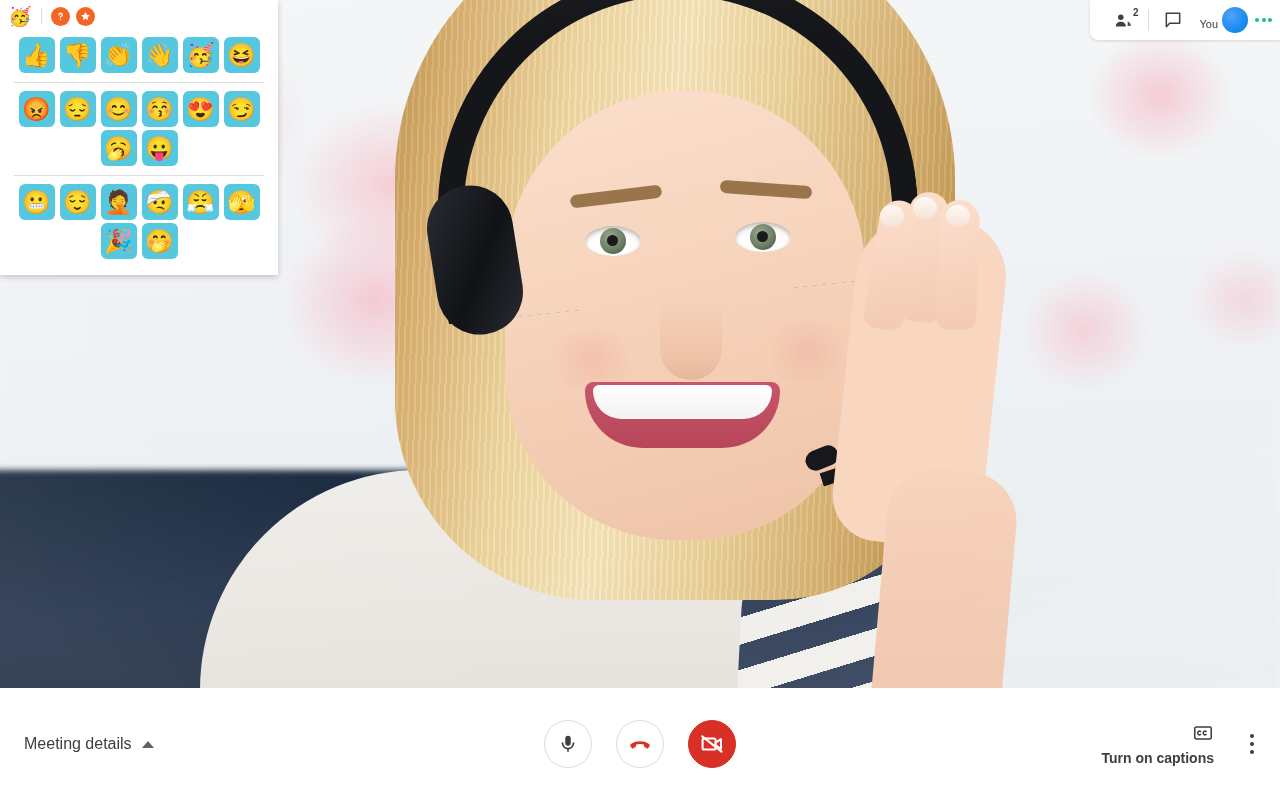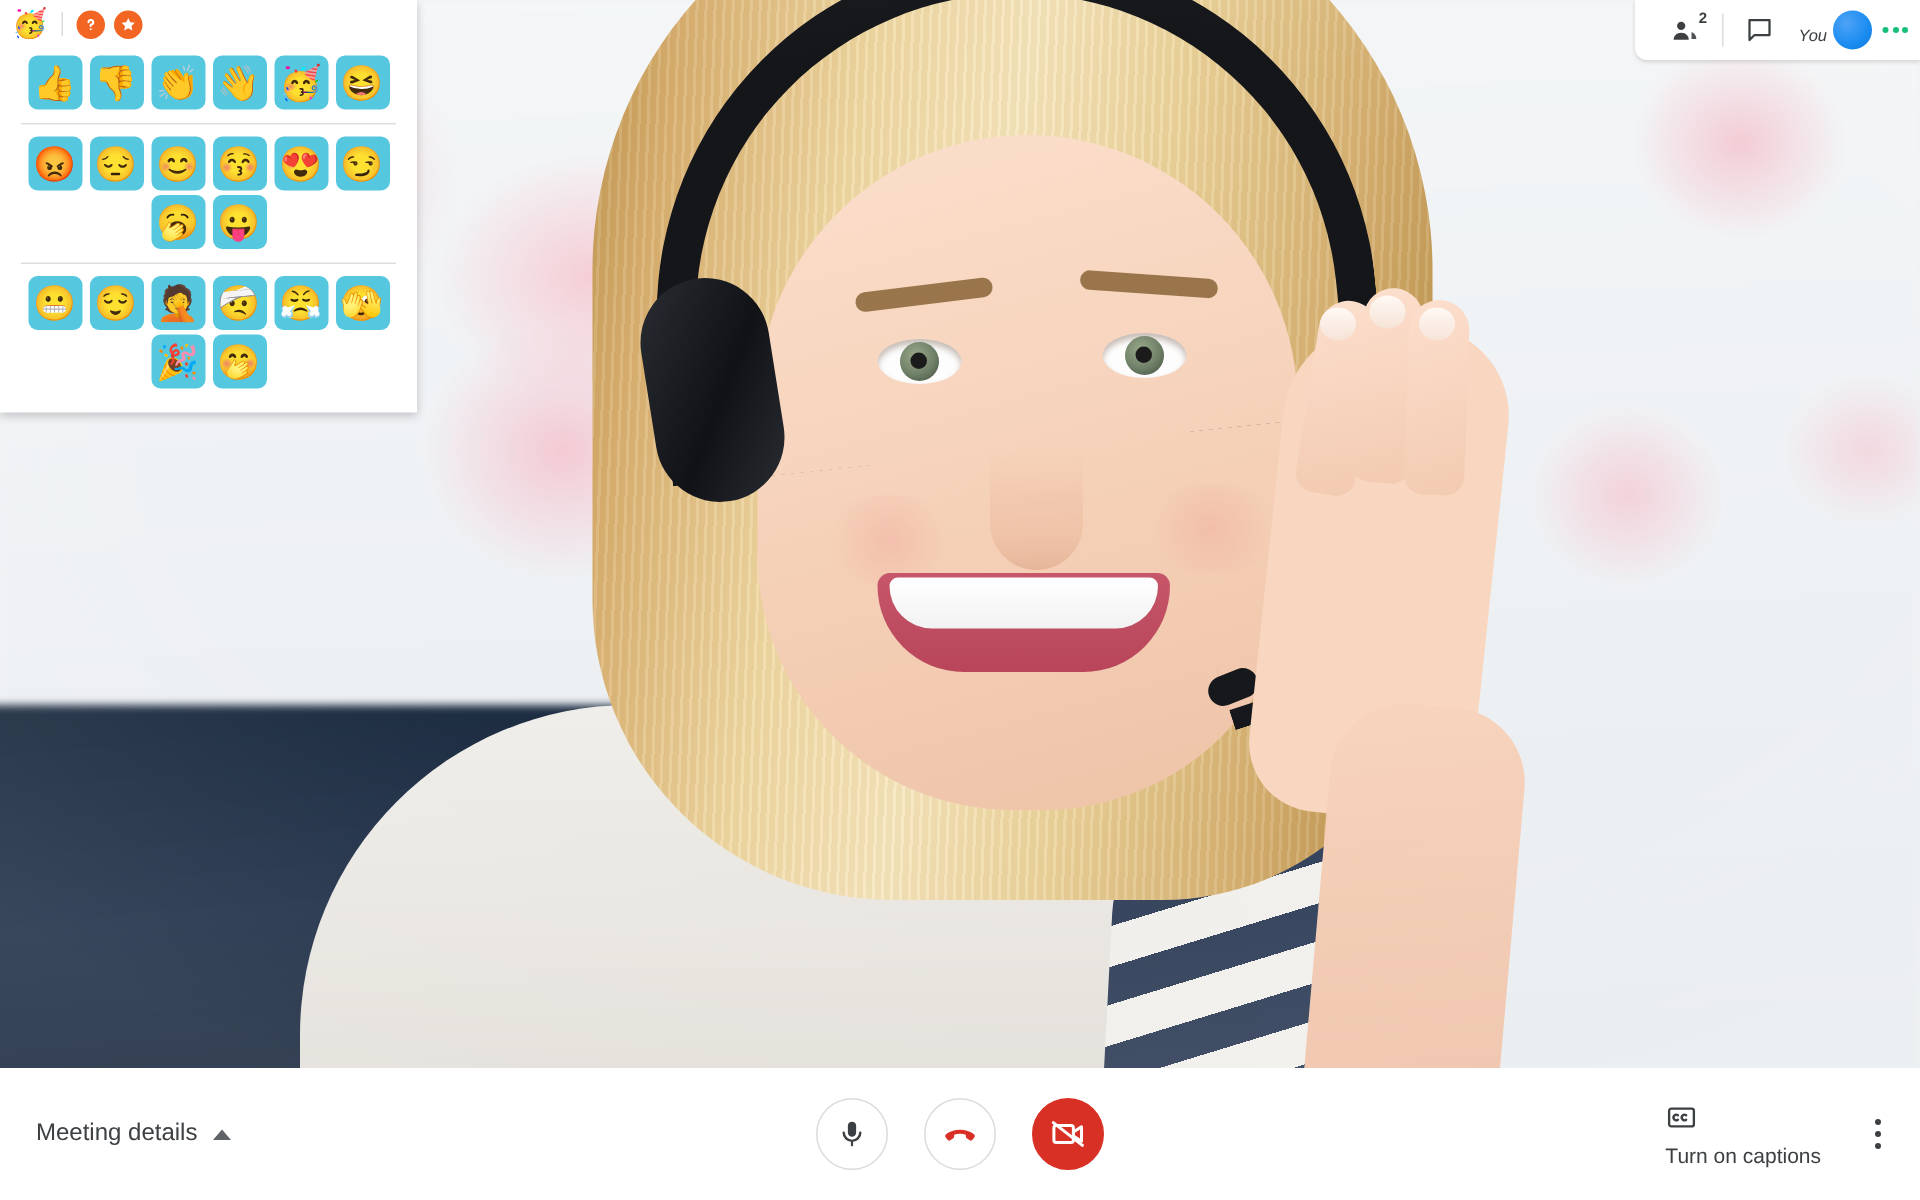--- a/index.html
+++ b/index.html
@@ -249,21 +249,21 @@
     color: #3c4043;
     cursor: pointer;
     position: relative;
   }
   .tr-sep { width:1px; height:22px; background:#dadce0; margin:0 4px; }
   .people-sup {
     position:absolute; top:8px; right:6px;
     font-size:10px; font-weight:700; color:#3c4043; line-height:1;
   }
   .you-wrap { display:flex; align-items:flex-end; gap:4px; margin-left:6px; position:relative; }
-  .you-label { font-size:11px; color:#3c4043; padding-bottom:3px;font-style:italic; }
+  .you-label { font-size:11px; color:#3c4043; padding-bottom:3px; }
   .you-avatar {
     width:26px; height:26px; border-radius:50%;
     background: radial-gradient(circle at 35% 32%, #4fa3f7 0%, #1a8cf0 60%, #1079d8 100%);
   }
   .tr-more {
     display:flex; gap:2.5px; align-items:center; margin-left:7px; margin-right:2px; cursor:pointer;
   }
   .tr-more i { width:4px; height:4px; border-radius:50%; background:#17c07a; display:block; }
 
   
@@ -310,21 +310,21 @@
     font-size: 23px; line-height: 1;
     cursor: pointer;
     user-select: none;
   }
 
   
   .bottom-bar {
     position: absolute;
     left: 0; bottom: 0;
     width: 1280px;
-    height: 88px;
+    height: 112px;
     background: #ffffff;
     display: flex;
     align-items: center;
     z-index: 20;
   }
   .bb-left {
     display: flex; align-items: center; gap: 10px;
     padding-left: 24px;
     min-width: 330px;
     cursor: pointer;
@@ -355,24 +355,25 @@
 
   .bb-right {
     display: flex;
     align-items: center;
     gap: 0;
     padding-right: 14px;
     min-width: 330px;
     justify-content: flex-end;
   }
   .bb-action {
-    display: flex; flex-direction: column; align-items: flex-start; gap: 6px;
+    display: flex; flex-direction: column; align-items: flex-end; gap: 6px;
     padding: 4px 18px;
     cursor: pointer;
     color: #3c4043;
+    font-weight: bold;
   }
   .bb-action-label { font-size: 14px; color: #3c4043; white-space: nowrap; }
   .bb-kebab {
     display:flex; flex-direction:column; gap:4px; align-items:center;
     padding: 10px 12px; cursor: pointer; margin-left: 6px;
   }
   .bb-kebab i { width:4px; height:4px; border-radius:50%; background:#3c4043; display:block; }
 </style>
 </head>
 <body>

